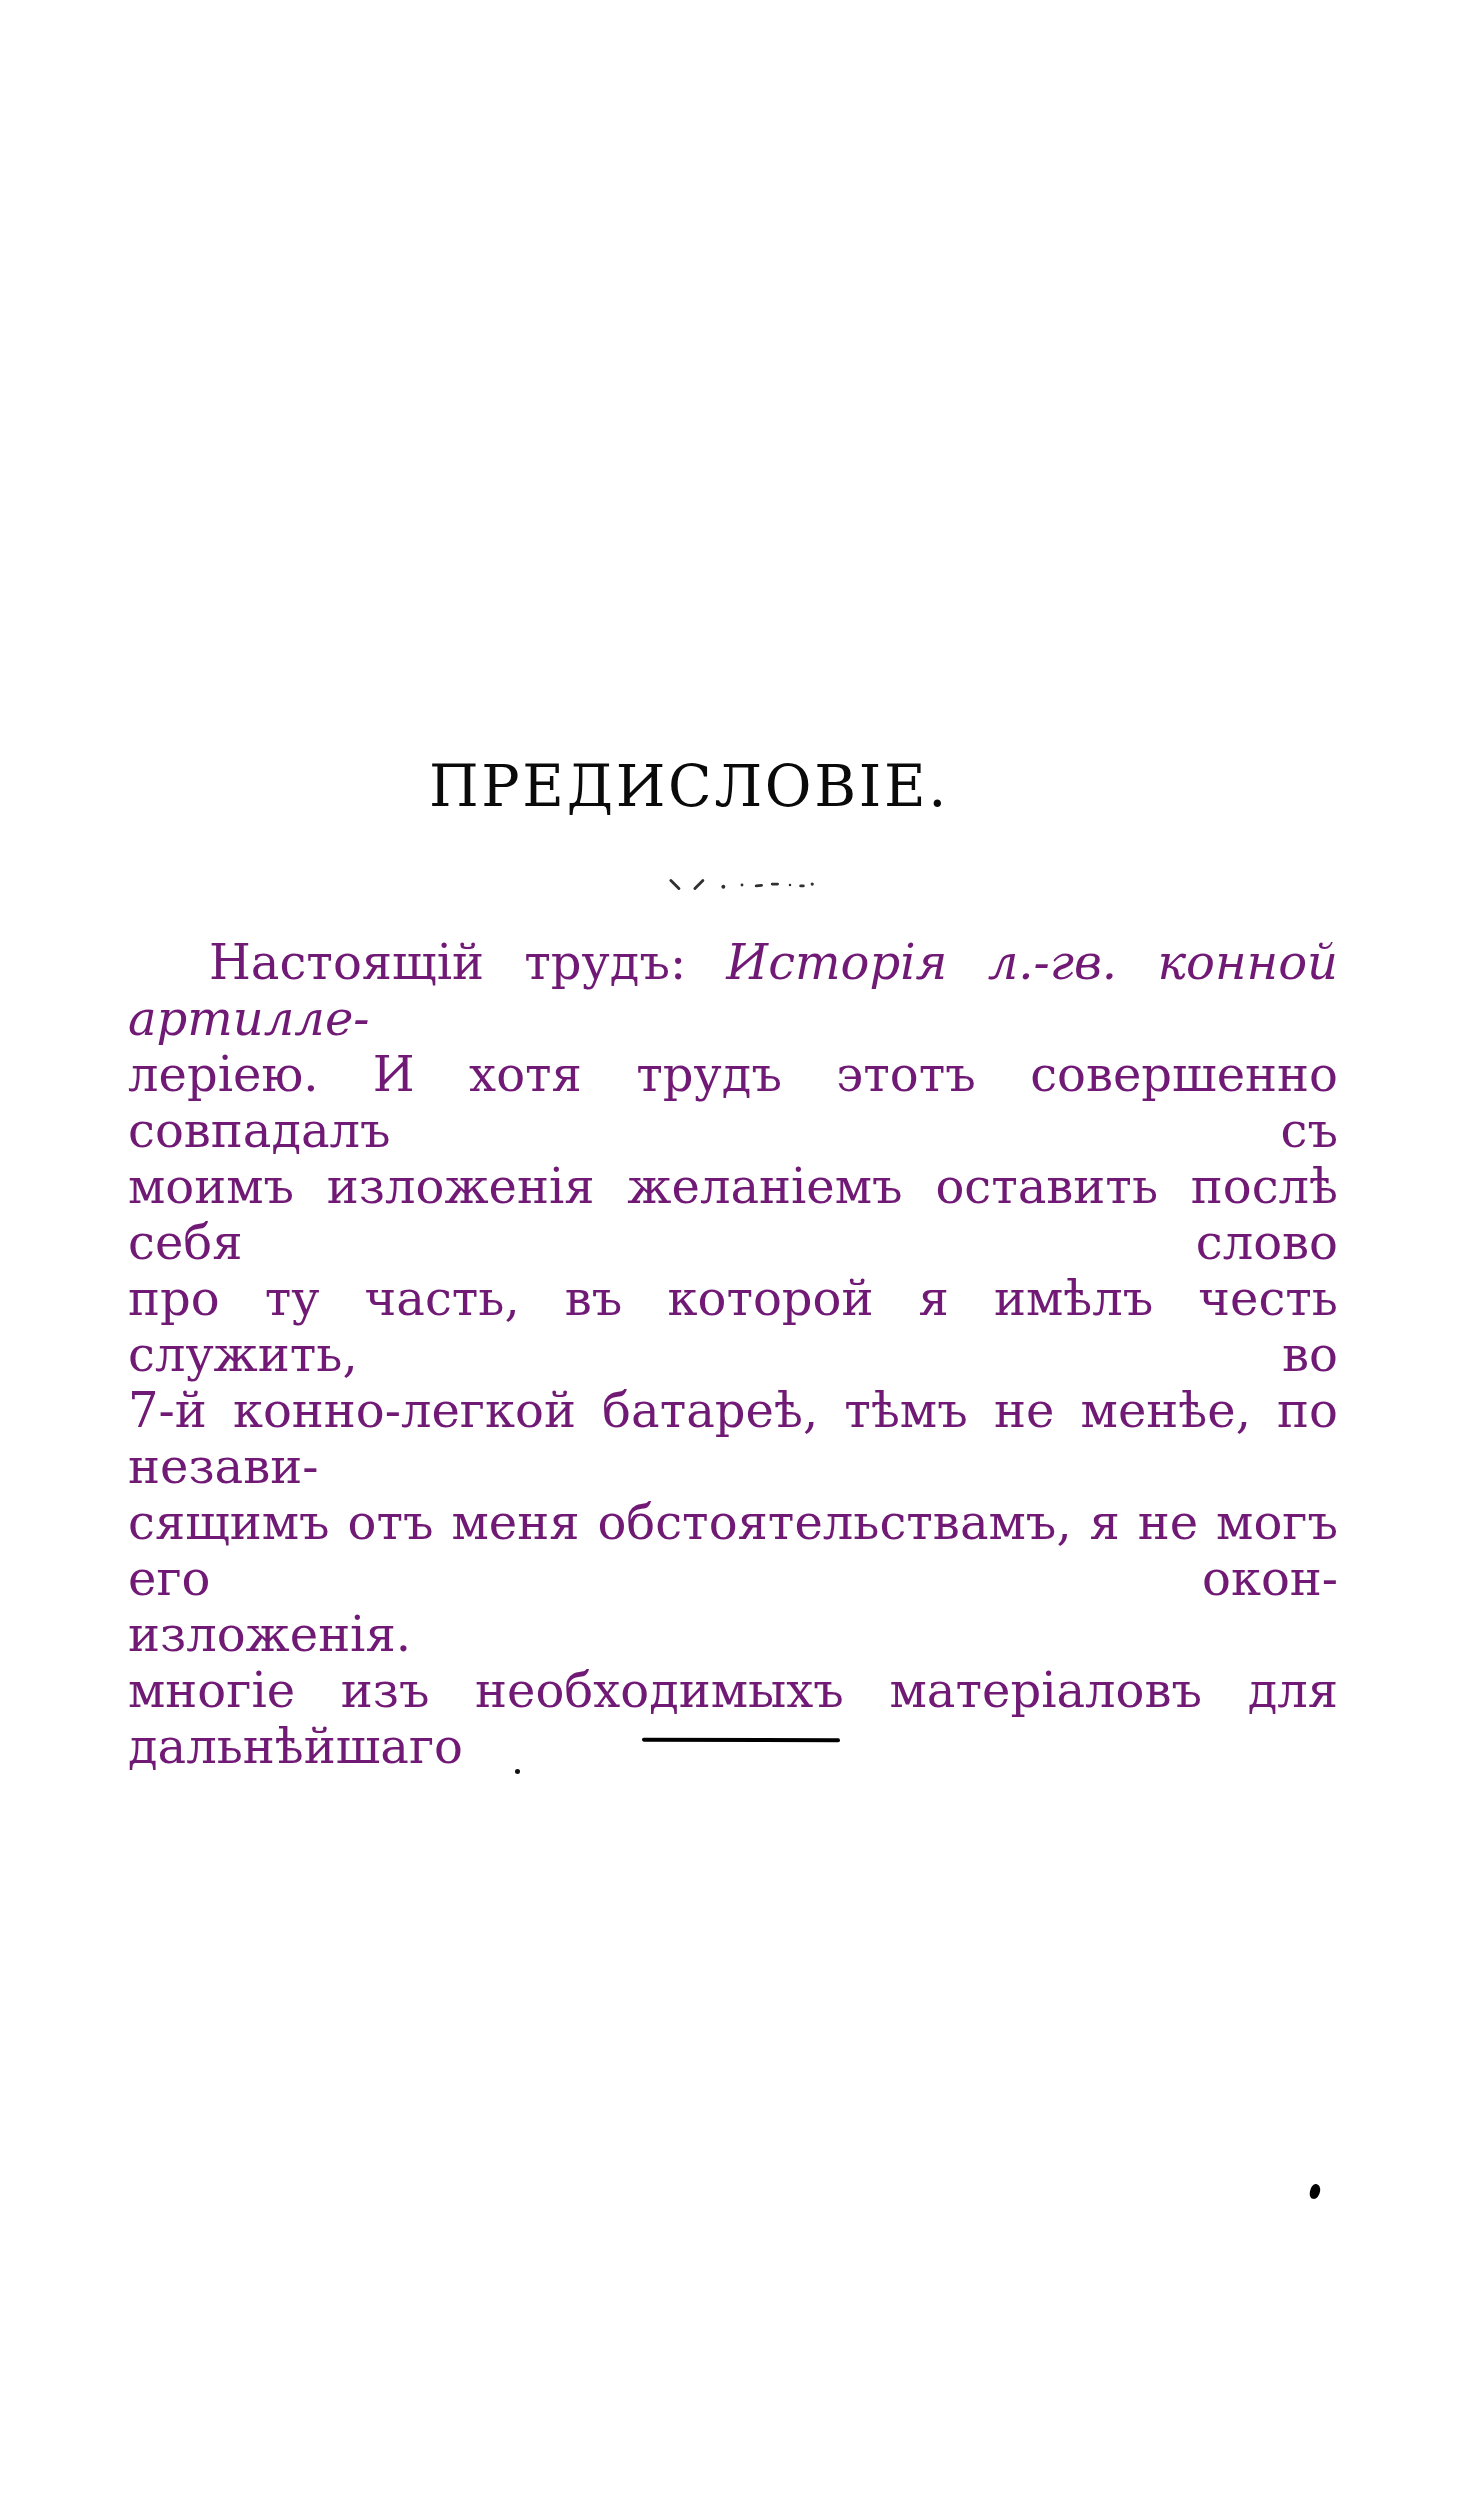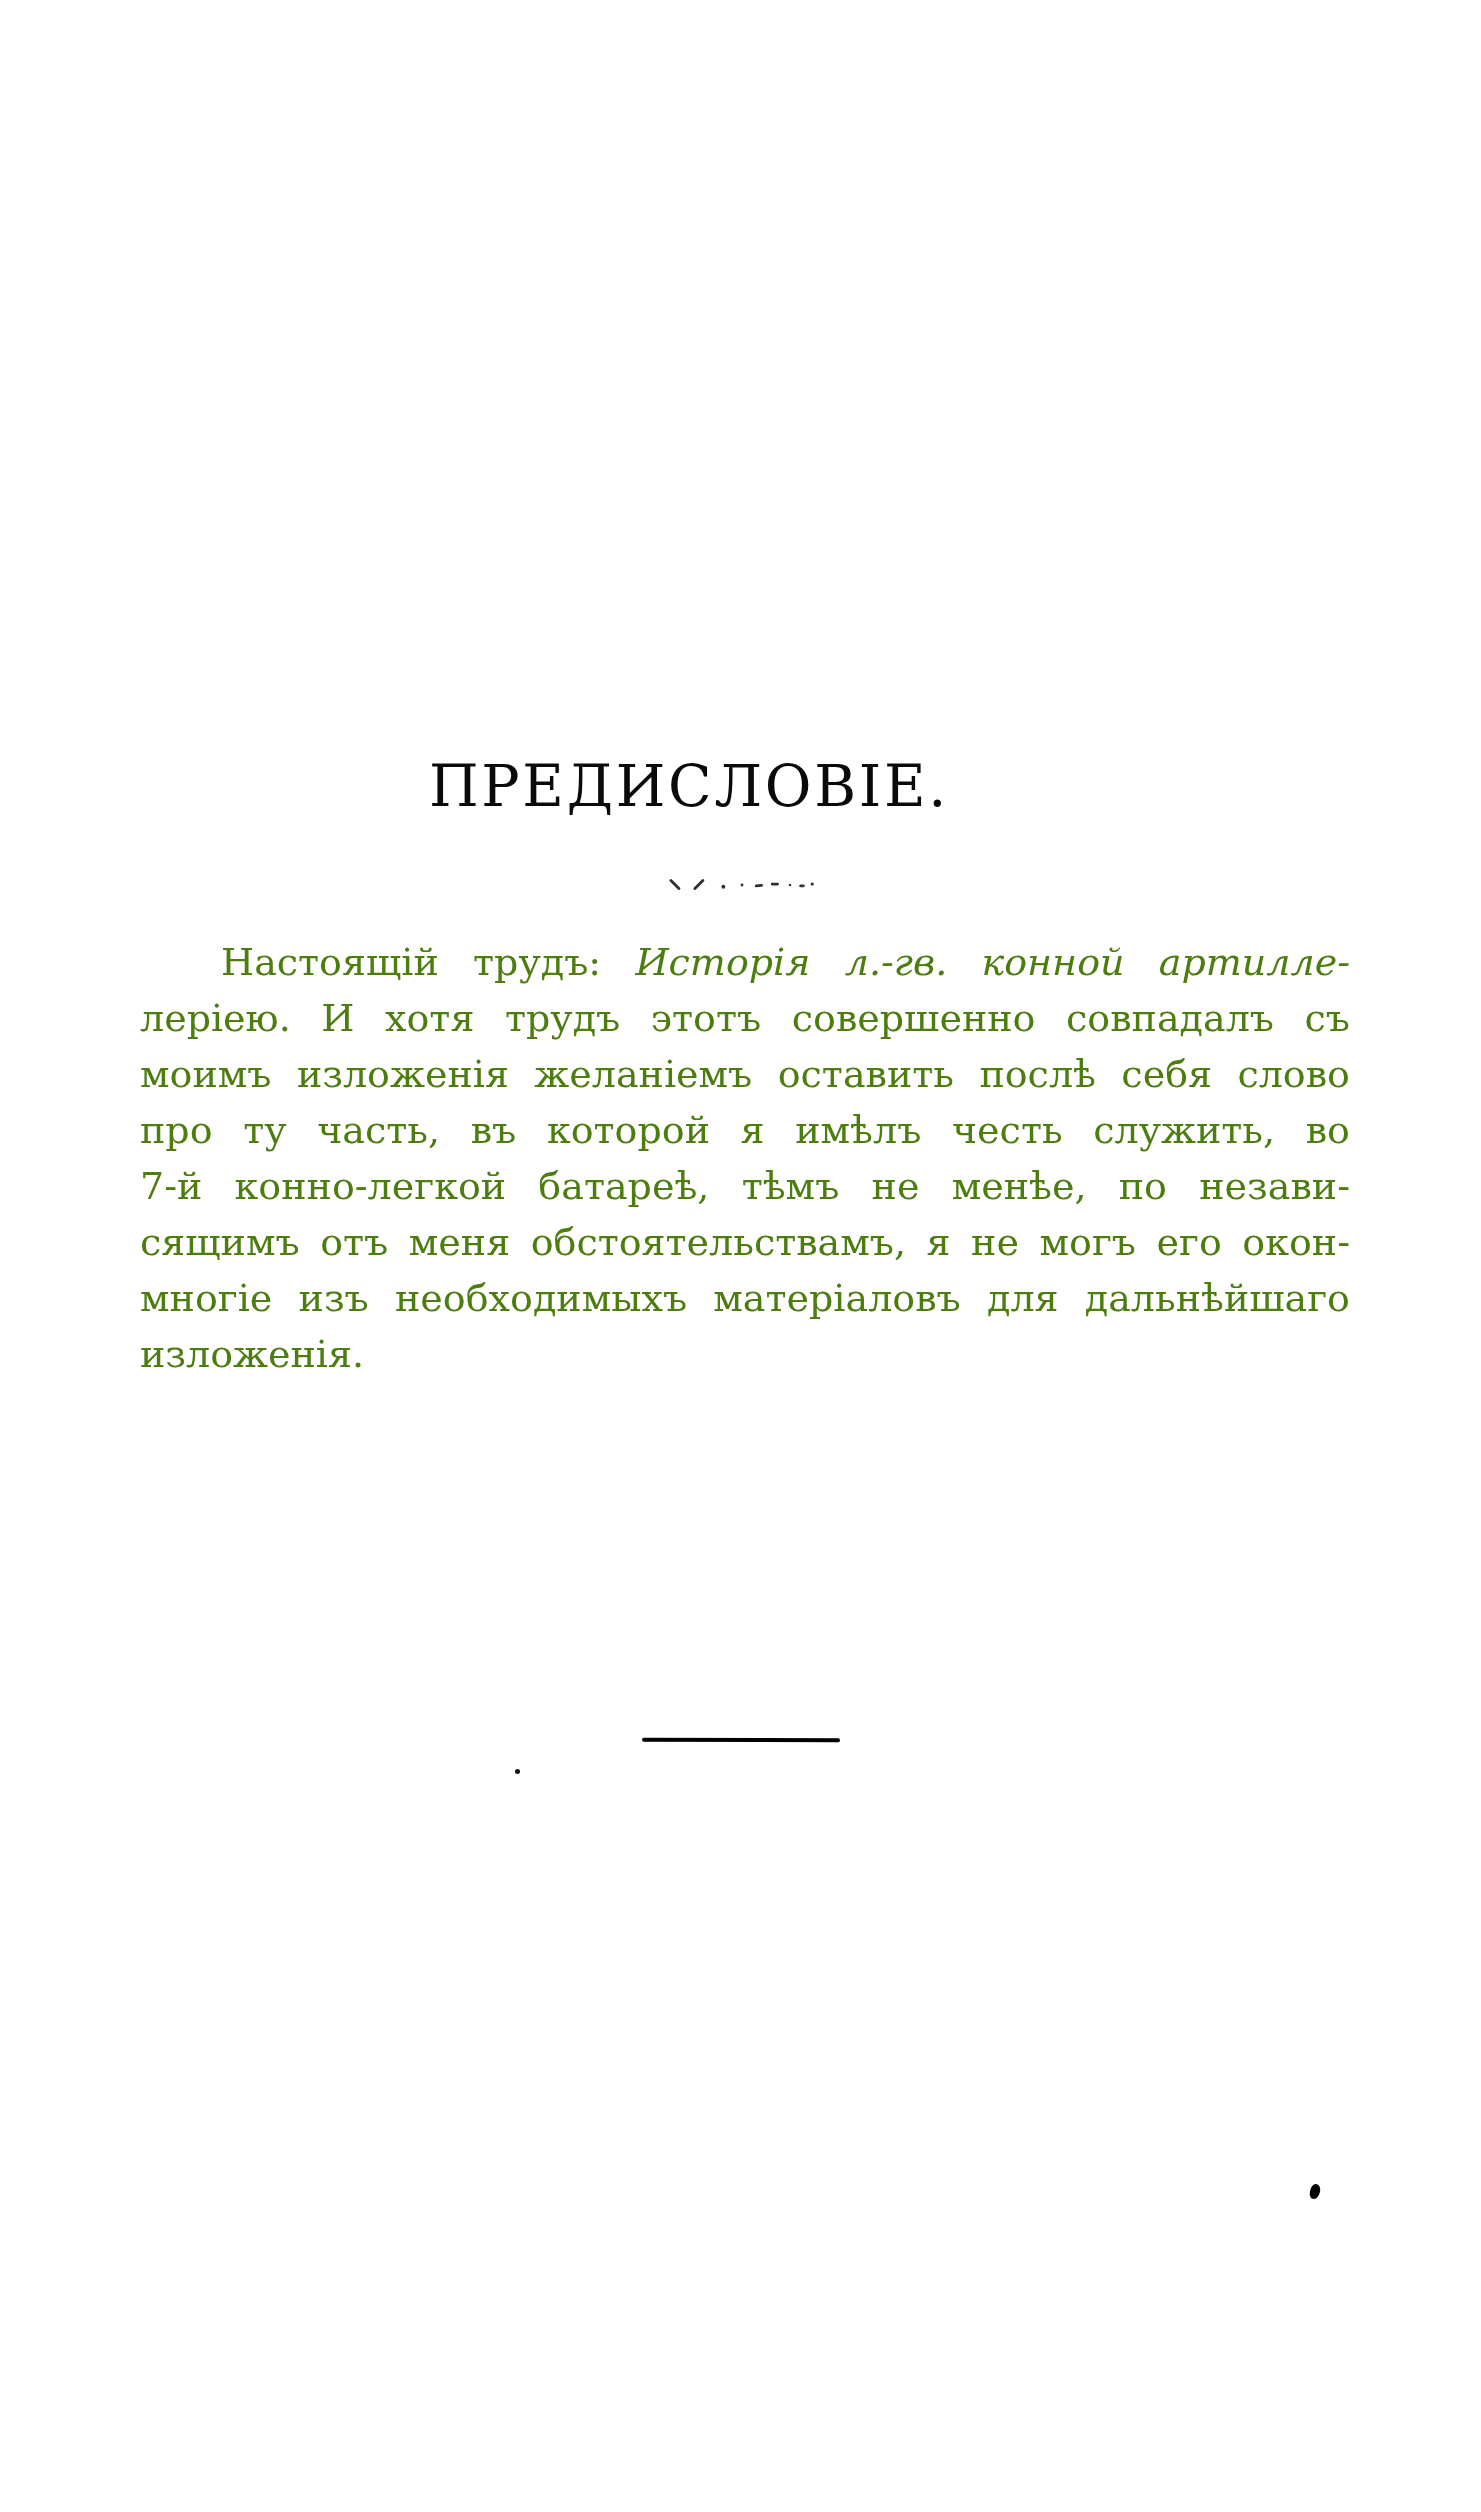--- a/index.html
+++ b/index.html
@@ -32,26 +32,26 @@
   .flourish {
     position: absolute;
     left: 667px;
     top: 877px;
     width: 150px;
     height: 16px;
     opacity: 0.9;
   }
   .paragraph {
     position: absolute;
-    left: 140px;
+    left: 128px;
     top: 934px;
     width: 1210px;
-    font-size: 38px;
+    font-size: 48px;
     line-height: 56px;
-    color: #4d7c0f;
+    color: #701a75;
   }
   .paragraph .line {
     text-align: justify;
     text-align-last: justify;
     white-space: normal;
   }
   .paragraph .line.last {
     text-align: left;
     text-align-last: left;
   }
@@ -112,22 +112,22 @@
     </g>
   </svg>
 
   <div class="paragraph" id="paragraph">
       <div class="line indent"><span>Настоящій трудъ: </span><span class="it">Исторія л.-гв. конной артилле-</span></div>
       <div class="line"><span>леріею. И хотя трудъ этотъ совершенно совпадалъ съ</span></div>
       <div class="line"><span>моимъ изложенія желаніемъ оставить послѣ себя слово</span></div>
       <div class="line"><span>про ту часть, въ которой я имѣлъ честь служить, во</span></div>
       <div class="line"><span>7-й конно-легкой батареѣ, тѣмъ не менѣе, по незави-</span></div>
       <div class="line"><span>сящимъ отъ меня обстоятельствамъ, я не могъ его окон-</span></div>
+      <div class="line last"><span>изложенія.</span></div>
       <div class="line"><span>многіе изъ необходимыхъ матеріаловъ для дальнѣйшаго</span></div>
-      <div class="line last"><span>изложенія.</span></div>
     </div>
 
   <div class="divider"></div>
 
   <div class="ink-spot-a"></div>
   <div class="ink-spot-b"></div>
 
 </div>
 
 

